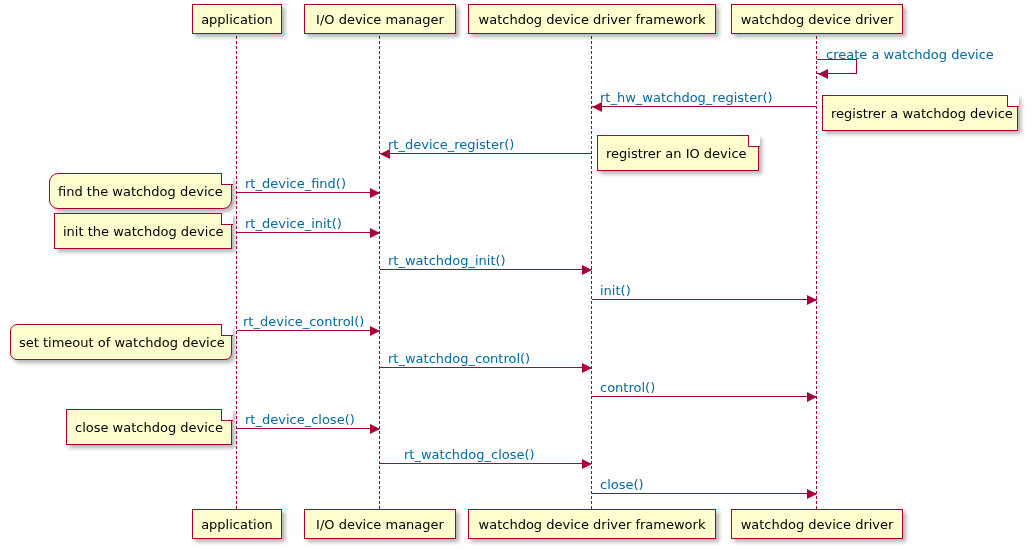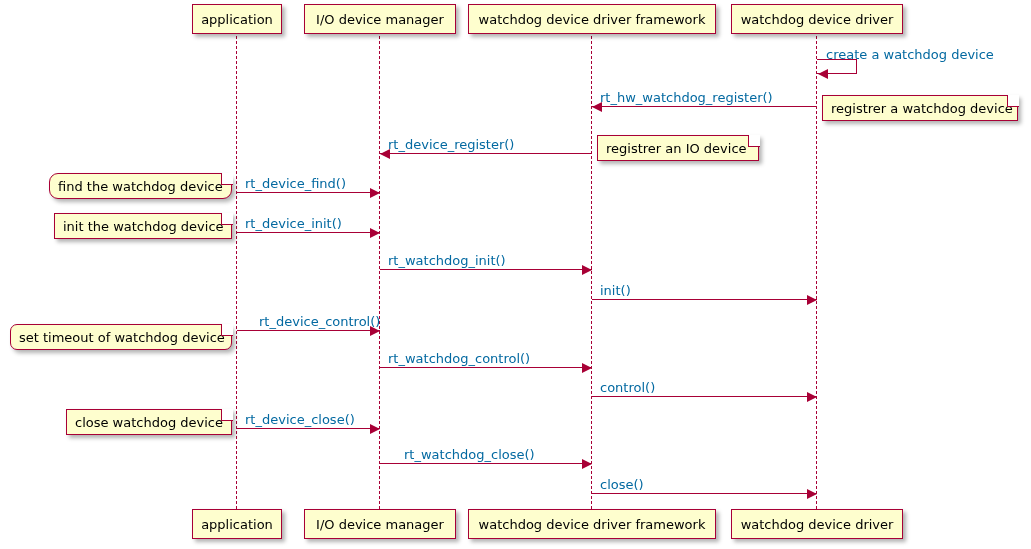--- a/index.html
+++ b/index.html
@@ -87,21 +87,21 @@
     box-sizing: border-box;
     background: #FEFECE;
     border: 1.5px solid #A80036;
     color: #000000;
     font-size: 13px;
     line-height: 1;
     white-space: nowrap;
     display: flex;
     align-items: center;
     padding: 0 8px;
-    height: 26px;
+    height: 36px;
     box-shadow: 3px 3px 4px rgba(0,0,0,0.30);
   }
   .note-fold-mask {
     position: absolute;
     top: -1.5px;
     right: -1.5px;
     width: 11px;
     height: 11px;
     background: #FFFFFF;
     border-bottom: 1.5px solid #A80036;
@@ -157,21 +157,21 @@
     <div class="arrow-head right" style="left: 370px; top: 228px;"></div>
     <div class="msg-label" style="left: 245px; top: 217px;">rt_device_init()</div>
     <div class="msg-line" style="left: 380px; top: 269px; width: 212px;"></div>
     <div class="arrow-head right" style="left: 582px; top: 265px;"></div>
     <div class="msg-label" style="left: 388px; top: 254px;">rt_watchdog_init()</div>
     <div class="msg-line" style="left: 592px; top: 299px; width: 225px;"></div>
     <div class="arrow-head right" style="left: 807px; top: 295px;"></div>
     <div class="msg-label" style="left: 600px; top: 284px;">init()</div>
     <div class="msg-line" style="left: 237px; top: 330px; width: 143px;"></div>
     <div class="arrow-head right" style="left: 370px; top: 326px;"></div>
-    <div class="msg-label" style="left: 259px; top: 315px;">rt_device_control()</div>
+    <div class="msg-label" style="left: 243px; top: 315px;">rt_device_control()</div>
     <div class="msg-line" style="left: 380px; top: 367px; width: 212px;"></div>
     <div class="arrow-head right" style="left: 582px; top: 363px;"></div>
     <div class="msg-label" style="left: 388px; top: 352px;">rt_watchdog_control()</div>
     <div class="msg-line" style="left: 592px; top: 396px; width: 225px;"></div>
     <div class="arrow-head right" style="left: 807px; top: 392px;"></div>
     <div class="msg-label" style="left: 600px; top: 381px;">control()</div>
     <div class="msg-line" style="left: 237px; top: 428px; width: 143px;"></div>
     <div class="arrow-head right" style="left: 370px; top: 424px;"></div>
     <div class="msg-label" style="left: 245px; top: 413px;">rt_device_close()</div>
     <div class="msg-line" style="left: 380px; top: 463px; width: 212px;"></div>

